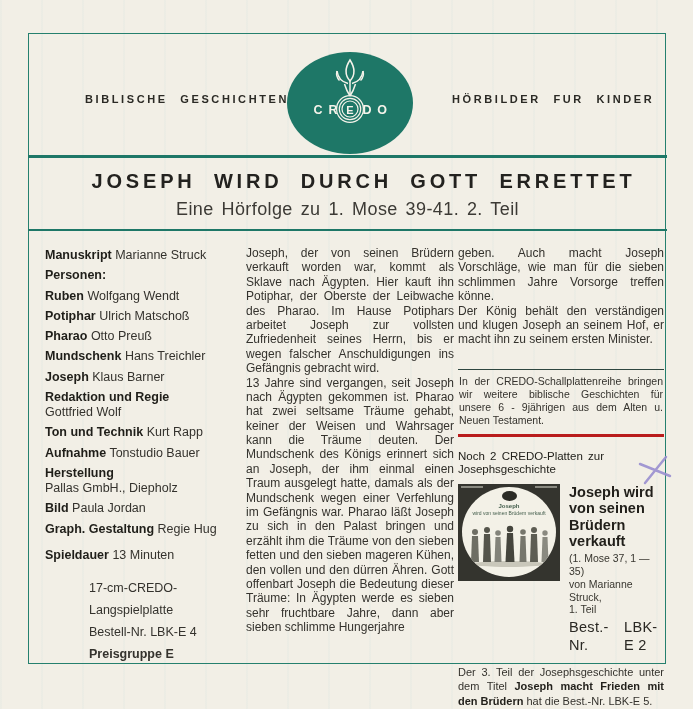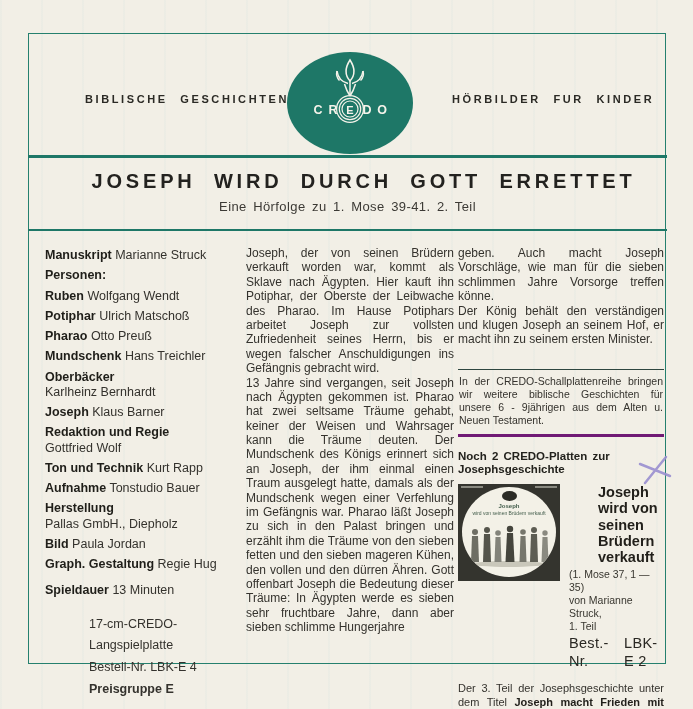--- a/index.html
+++ b/index.html
@@ -17,46 +17,46 @@
     letter-spacing:2.6px;word-spacing:7px;color:#2b2a25;white-space:nowrap;}
   .header-left{left:85px;}
   .header-right{left:452px;}
   .logo{position:absolute;left:286px;top:51px;}
   .rule{position:absolute;left:28px;width:639px;background:#1e7767;}
   .rule-header{top:155px;height:3px;}
   .rule-title{top:229px;height:2px;}
   .title{position:absolute;left:44px;top:170px;width:639px;text-align:center;
     font-size:20px;font-weight:700;letter-spacing:3.8px;word-spacing:9px;color:#23221f;}
   .subtitle{position:absolute;left:28px;top:199px;width:639px;text-align:center;
-    font-size:13px;color:#3c3a35;letter-spacing:.4px;word-spacing:2.5px;}
+    font-size:18px;color:#3c3a35;letter-spacing:.4px;word-spacing:2.5px;}
   .col{position:absolute;top:246px;font-size:12px;line-height:1.2;}
   .col1{left:45px;width:194px;top:248px;font-size:12.5px;}
   .col2{left:246px;width:208px;}
   .col3{left:458px;width:206px;}
   .just p{margin:0;text-align:justify;}
   .credit{margin:0 0 5px;line-height:1.22;}
   .credit b{color:#1f1e19;}
   .credit.gap{margin-top:11px;}
   .format-block{margin-top:15px;font-size:12.5px;line-height:1.75;margin-left:44px;}
   .format-block p{margin:0;}
-  .note{margin-top:22px;border-top:1.5px solid #2e4640;border-bottom:3px solid #701a75;
+  .note{margin-top:22px;border-top:1.5px solid #2e4640;border-bottom:3px solid #b91c1c;
     padding:5px 1px 6px;font-size:10.5px;line-height:1.26;text-align:justify;}
-  .promo-heading{margin:13px 0 7px;font-size:11.5px;font-weight:700;word-spacing:2px;color:#23221d;}
+  .promo-heading{margin:13px 0 7px;font-size:11.5px;font-weight:400;word-spacing:2px;color:#23221d;}
   .ad{display:flex;}
   .thumb{position:relative;width:102px;height:97px;background:#34342e;flex:0 0 auto;}
   .thumb-corner{position:absolute;top:2px;height:2px;width:22px;background:#cfcfc4;opacity:.55;}
   .thumb-corner.l{left:3px;} .thumb-corner.r{right:3px;}
   .thumb-circle{position:absolute;left:4px;right:4px;top:3px;bottom:4px;background:#f3f1e7;
     border-radius:50%;overflow:hidden;text-align:center;}
   .thumb-logo{width:15px;height:10px;background:#2b2b25;border-radius:50%;margin:4px auto 2px;}
   .thumb-cap1{font-size:6px;font-weight:700;color:#47604f;line-height:1.1;}
   .thumb-cap2{font-size:5px;color:#47604f;line-height:1.2;}
   .thumb-figures{display:block;margin:2px auto 0;}
   .ad-text{margin-left:9px;width:95px;}
-  .ad-title{font-size:14.5px;font-weight:700;line-height:1.12;color:#211f1a;margin-left:29px;}
+  .ad-title{font-size:14.5px;font-weight:700;line-height:1.12;color:#211f1a;}
   .ad-detail{font-size:10.5px;line-height:1.22;color:#38362f;}
   .ad-detail.first{margin-top:3px;}
   .ad-order{display:flex;gap:13px;font-size:14.5px;margin-top:3px;color:#2a2823;letter-spacing:.3px;}
   .ad-footer{margin:11px 0 0;font-size:11px;line-height:1.3;text-align:justify;}
   .ad-footer b{color:#211f1a;}
   .xmark{position:absolute;left:637px;top:454px;opacity:.9;}
 </style>
 </head>
 <body>
 
@@ -100,21 +100,20 @@
   <div class="rule rule-title"></div>
 
   <div class="col col1">
     <div>
         <p class="credit"><b>Manuskript</b> <span>Marianne Struck</span></p>
         <p class="credit"><b>Personen:</b></p>
         <p class="credit"><b>Ruben</b> <span>Wolfgang Wendt</span></p>
         <p class="credit"><b>Potiphar</b> <span>Ulrich Matschoß</span></p>
         <p class="credit"><b>Pharao</b> <span>Otto Preuß</span></p>
         <p class="credit"><b>Mundschenk</b> <span>Hans Treichler</span></p>
-        <p class="credit"><b>Oberbäcker</b><br><span>Karlheinz Bernhardt</span></p>
         <p class="credit"><b>Joseph</b> <span>Klaus Barner</span></p>
         <p class="credit"><b>Redaktion und Regie</b><br><span>Gottfried Wolf</span></p>
         <p class="credit"><b>Ton und Technik</b> <span>Kurt Rapp</span></p>
         <p class="credit"><b>Aufnahme</b> <span>Tonstudio Bauer</span></p>
         <p class="credit"><b>Herstellung</b><br><span>Pallas GmbH., Diepholz</span></p>
         <p class="credit"><b>Bild</b> <span>Paula Jordan</span></p>
         <p class="credit"><b>Graph. Gestaltung</b> <span>Regie Hug</span></p>
         <p class="credit gap"><b>Spieldauer</b> <span>13 Minuten</span></p>
       </div>
     <div class="format-block">

